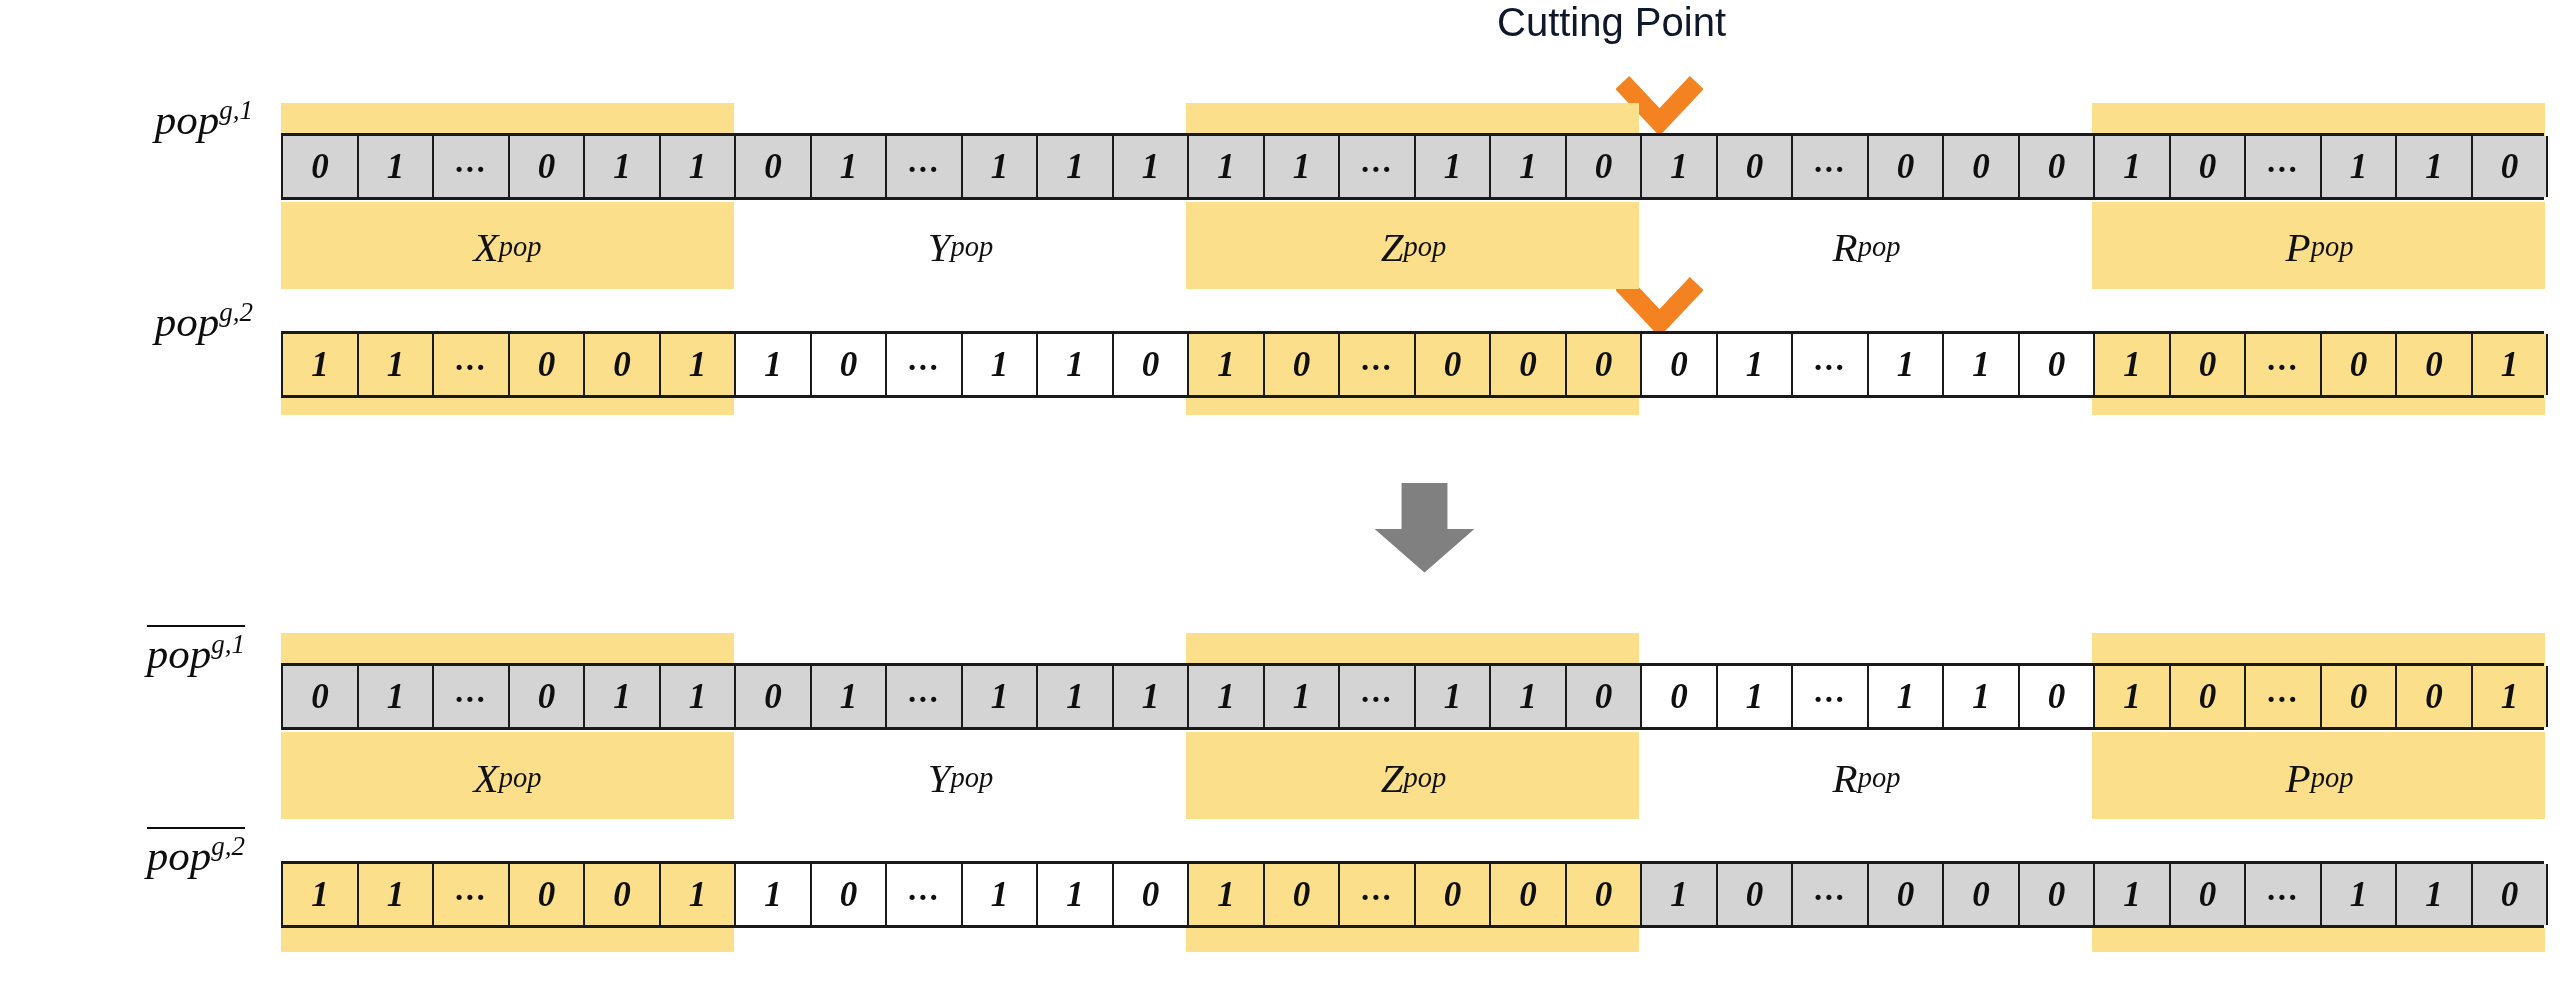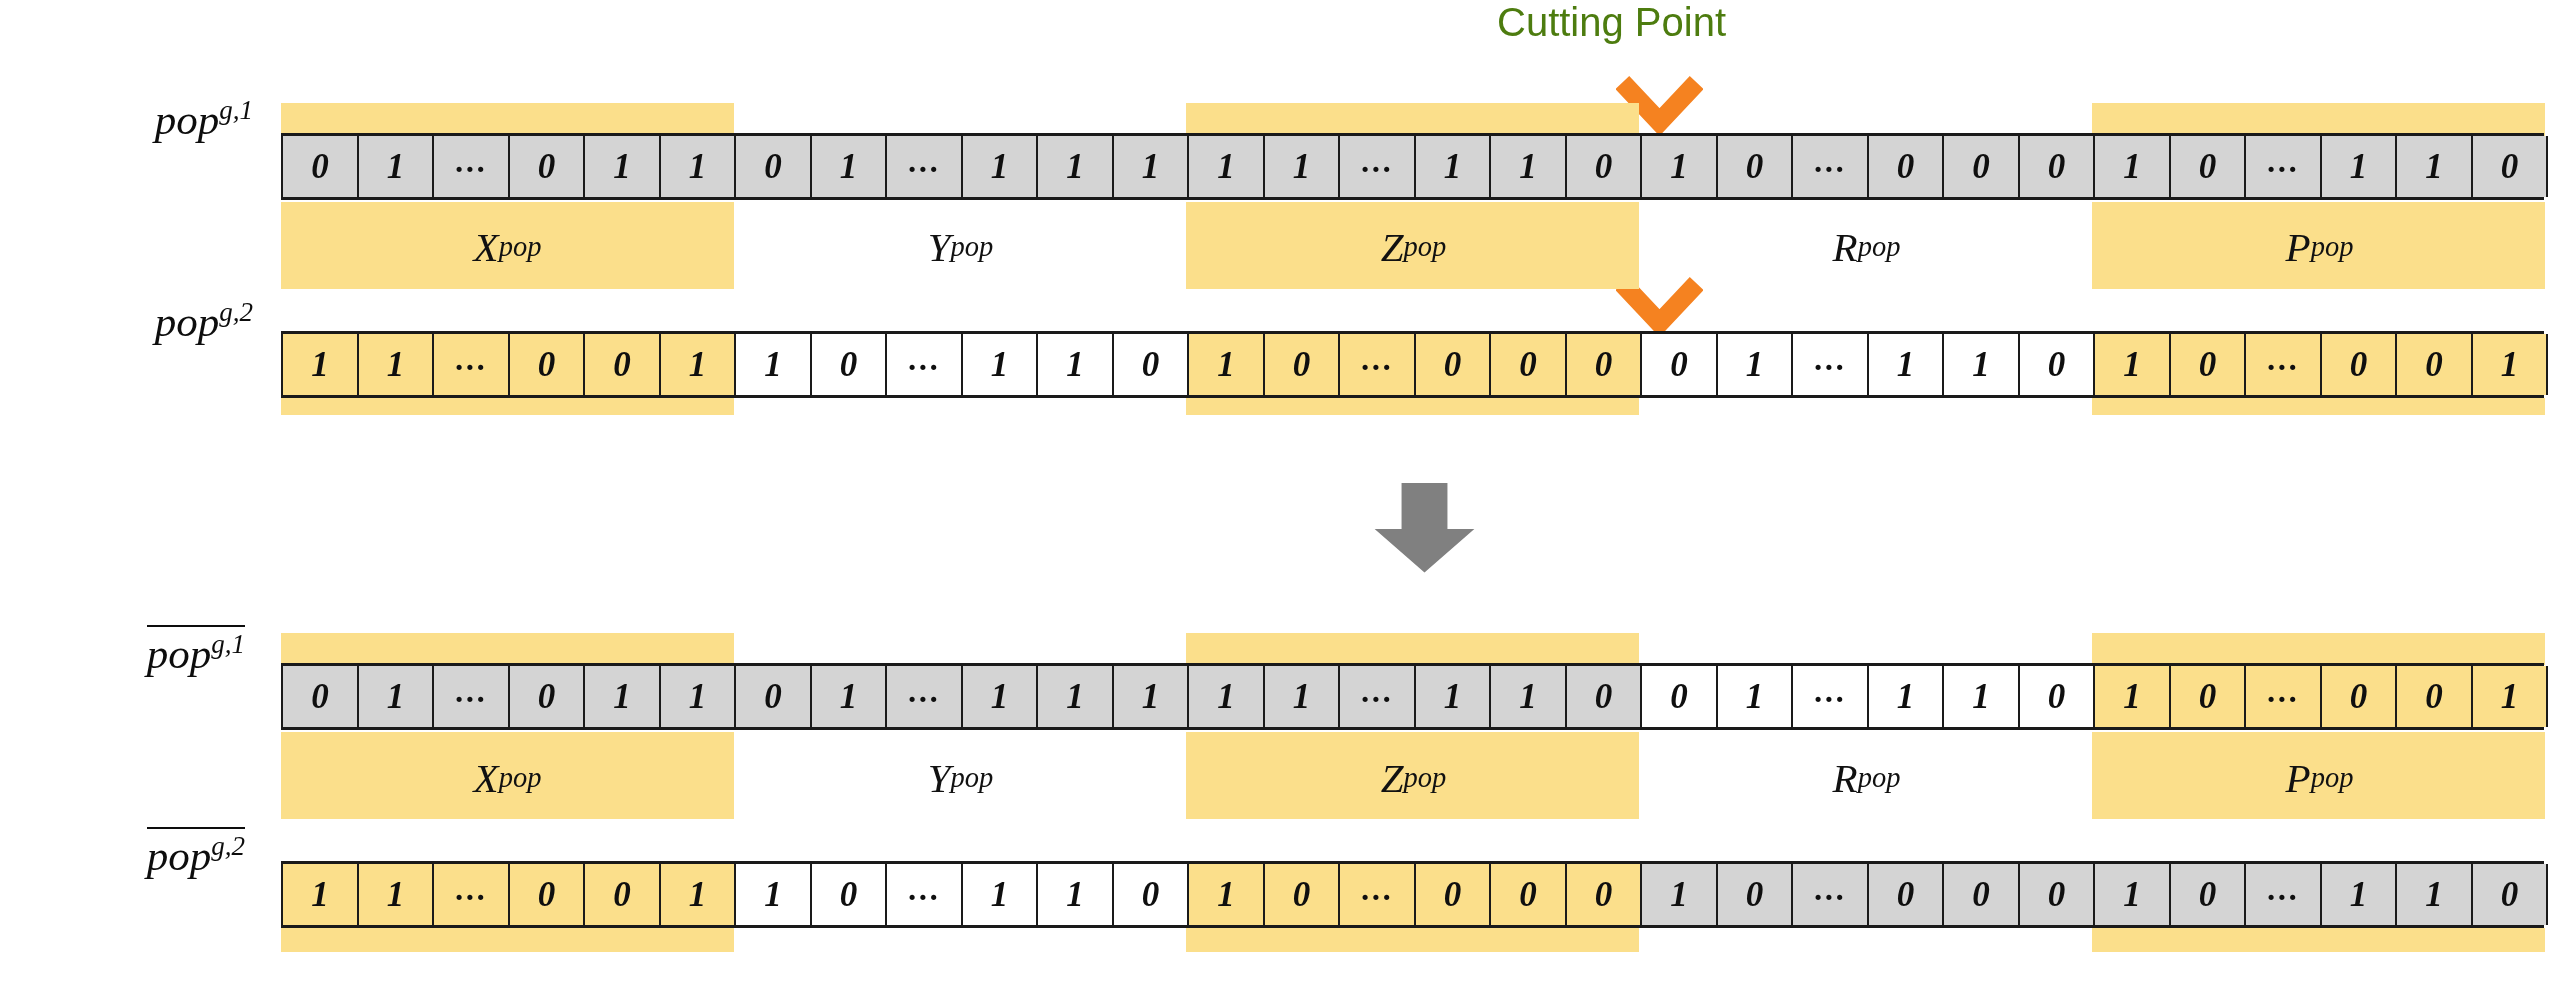--- a/index.html
+++ b/index.html
@@ -82,21 +82,21 @@
     justify-content:center;
     font-style:italic;
     font-size:41px;
     color:#111;
   }
   .seglabel .sub{font-size:28.5px;vertical-align:sub;font-style:italic;}
 
   
   .cut-text{
     position:absolute;
-    color:#4d7c0f;
+    color:#0f172a;
     font-family:"Liberation Sans",sans-serif;
     font-size:40px;
     font-style:normal;
     white-space:nowrap;
   }
   .chevron{position:absolute;}
 
   
   .bigarrow{position:absolute;}
 </style>

